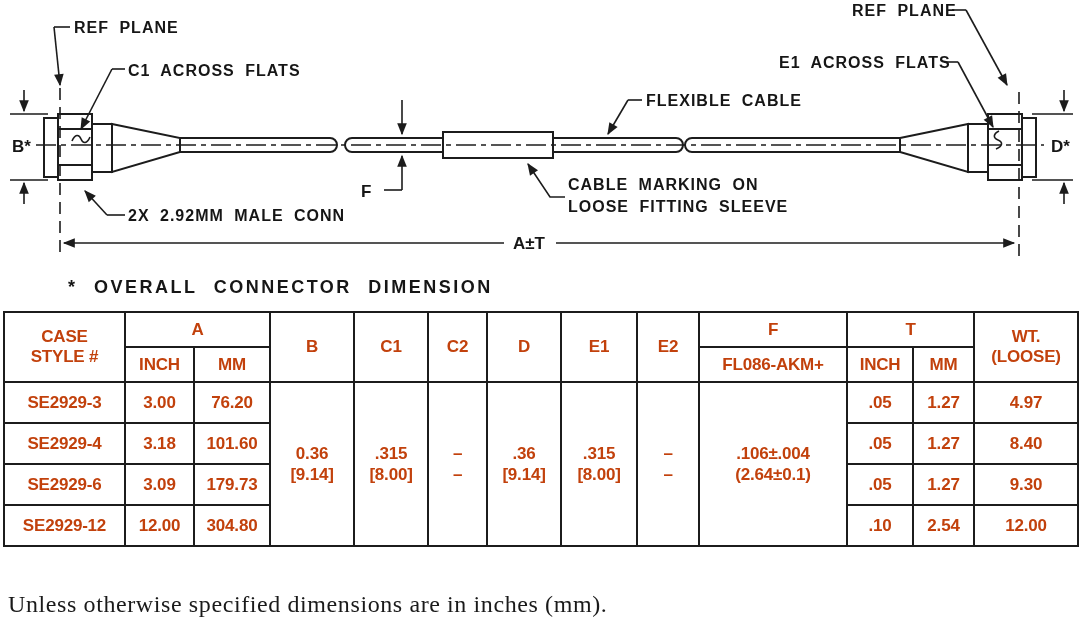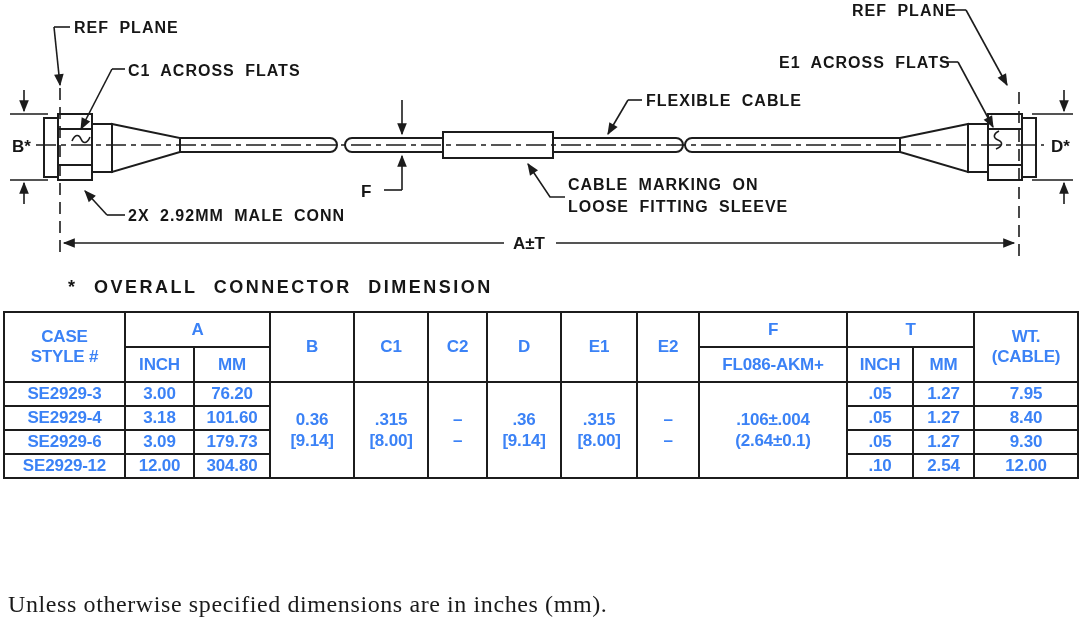--- a/index.html
+++ b/index.html
@@ -15,29 +15,29 @@
   }
   .drawing-svg text.dim { font-size:17px; letter-spacing:0; word-spacing:0; }
   .drawing-svg text.footnote { font-size:18px; letter-spacing:2.5px; word-spacing:9px; }
   .ln  { stroke:#1c1c1c; stroke-width:2; fill:none; }
   .fillw { fill:#ffffff; stroke:#1c1c1c; stroke-width:2; }
   .thin { stroke:#1c1c1c; stroke-width:1.6; fill:none; }
 
   
   .spec-table-wrap { position:absolute; left:3px; top:311px; }
   table.spec { border-collapse:collapse; table-layout:fixed; width:1074px;
-               font-family:"Liberation Sans", sans-serif; color:#3b82f6; }
+               font-family:"Liberation Sans", sans-serif; color:#c2410c; }
   table.spec th, table.spec td {
     border:2px solid #1c1c1c; text-align:center; vertical-align:middle;
     font-size:17px; font-weight:600; padding:0; letter-spacing:-0.2px;
   }
   table.spec th { font-weight:600; }
   tr.hdr1 th { height:35px; }
   tr.hdr2 th { height:35px;border-radius:10px; }
-  tr.body td { height:24px; }
+  tr.body td { height:41px; }
   .two-line span { display:block; line-height:21px; }
   .hdr-two-line span { display:block; line-height:20px; }
 
   
   .notes { position:absolute; left:8px; top:532px; width:1000px;
            font-family:"Liberation Serif", serif; font-size:24px; color:#1a1a1a;
            line-height:29px; letter-spacing:0.6px; white-space:pre; }
 </style>
 </head>
 <body>
@@ -176,21 +176,21 @@
         <th rowspan="2">C1</th>
         <th rowspan="2">C2</th>
         <th rowspan="2">D</th>
         <th rowspan="2">E1</th>
         <th rowspan="2">E2</th>
         <th>F</th>
         <th colspan="2">T</th>
         <th rowspan="2">
           <span class="hdr-two-line">
             <span>WT.</span>
-            <span>(CABLE)</span>
+            <span>(LOOSE)</span>
           </span>
         </th>
       </tr>
       <tr class="hdr2">
         <th>INCH</th>
         <th>MM</th>
         <th>FL086-AKM+</th>
         <th>INCH</th>
         <th>MM</th>
       </tr>
@@ -214,21 +214,21 @@
           <span>.315</span>
           <span>[8.00]</span></span></td>
         <td rowspan="4"><span class="two-line">
           <span>–</span>
           <span>–</span></span></td>
         <td rowspan="4"><span class="two-line">
           <span>.106±.004</span>
           <span>(2.64±0.1)</span></span></td>
         <td>.05</td>
         <td>1.27</td>
-        <td>7.95</td>
+        <td>4.97</td>
       </tr>
       <tr class="body">
         <td>SE2929-4</td>
         <td>3.18</td>
         <td>101.60</td>
         <td>.05</td>
         <td>1.27</td>
         <td>8.40</td>
       </tr>
       <tr class="body">

